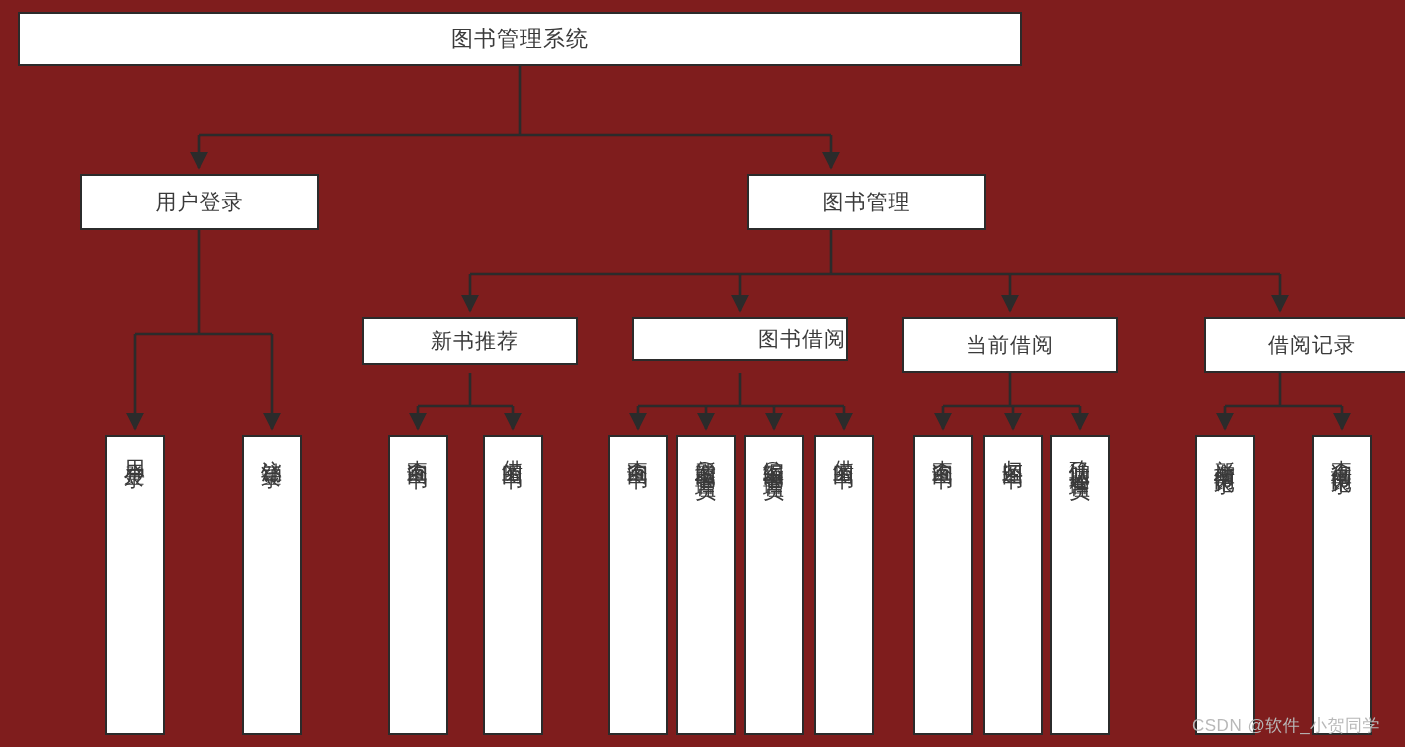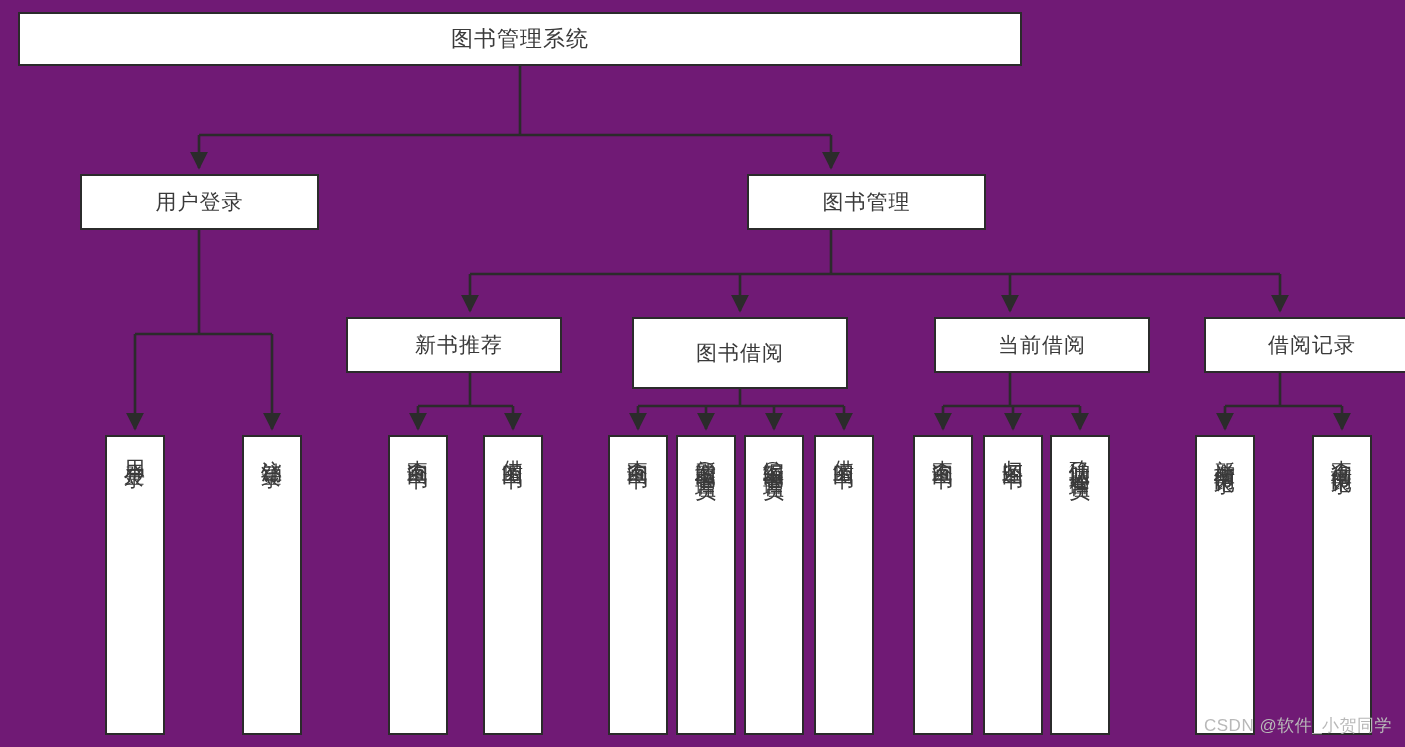--- a/index.html
+++ b/index.html
@@ -54,27 +54,26 @@
     letter-spacing: 3px;
     line-height: 1.1;
     white-space: nowrap;
   }
   .watermark {
     position: absolute;
     font-size: 17px;
     color: #b8b8b8;
     white-space: nowrap;
     letter-spacing: 0.5px;
-    margin-left: 12px;
   }
 </style>
 </head>
 <body>
 
-<div id="stage" style="background: #701a75;">
+<div id="stage" style="background: #7f1d1d;">
 
   <svg class="wires" viewBox="0 0 1405 747" xmlns="http://www.w3.org/2000/svg">
     <defs>
       <marker id="arrow" viewBox="0 0 10 10" refX="9" refY="5" markerWidth="7" markerHeight="7" orient="auto-start-reverse">
         <path d="M 0 0 L 10 5 L 0 10 z" fill="#2b2b2b"></path>
       </marker>
     </defs>
     <g fill="none" stroke="#2b2b2b" stroke-width="2.6">
 
       <path d="M 520 66 L 520 135"></path>
@@ -123,27 +122,27 @@
     <span class="node-label">图书管理系统</span>
   </div>
 
   <div class="node" style="left: 80px; top: 174px; width: 239px; height: 56px;">
     <span class="node-label">用户登录</span>
   </div>
   <div class="node" style="left: 711px; top: 174px; width: 239px; height: 56px; margin-left: 36px;">
     <span class="node-label">图书管理</span>
   </div>
 
-  <div class="node" style="left: 346px; top: 317px; width: 216px; height: 56px; padding-left: 10px;">
+  <div class="node" style="left: 362px; top: 317px; width: 216px; height: 48px; padding-left: 10px;">
     <span class="node-label">新书推荐</span>
   </div>
-  <div class="node" style="left: 632px; top: 317px; width: 216px; height: 72px;">
+  <div class="node" style="left: 632px; top: 317px; width: 216px; height: 44px; justify-content: flex-end;">
     <span class="node-label">图书借阅</span>
   </div>
-  <div class="node" style="left: 902px; top: 317px; width: 216px; height: 56px; margin-left: 32px;">
+  <div class="node" style="left: 902px; top: 317px; width: 216px; height: 56px;">
     <span class="node-label">当前借阅</span>
   </div>
   <div class="node" style="left: 1172px; top: 317px; width: 216px; height: 56px; margin-left: 32px;">
     <span class="node-label">借阅记录</span>
   </div>
 
   <div class="node leaf" style="left: 105px; top: 435px; width: 60px; height: 300px;">
     <span class="node-label">用户登录</span>
   </div>
   <div class="node leaf" style="left: 242px; top: 435px; width: 60px; height: 300px;">

